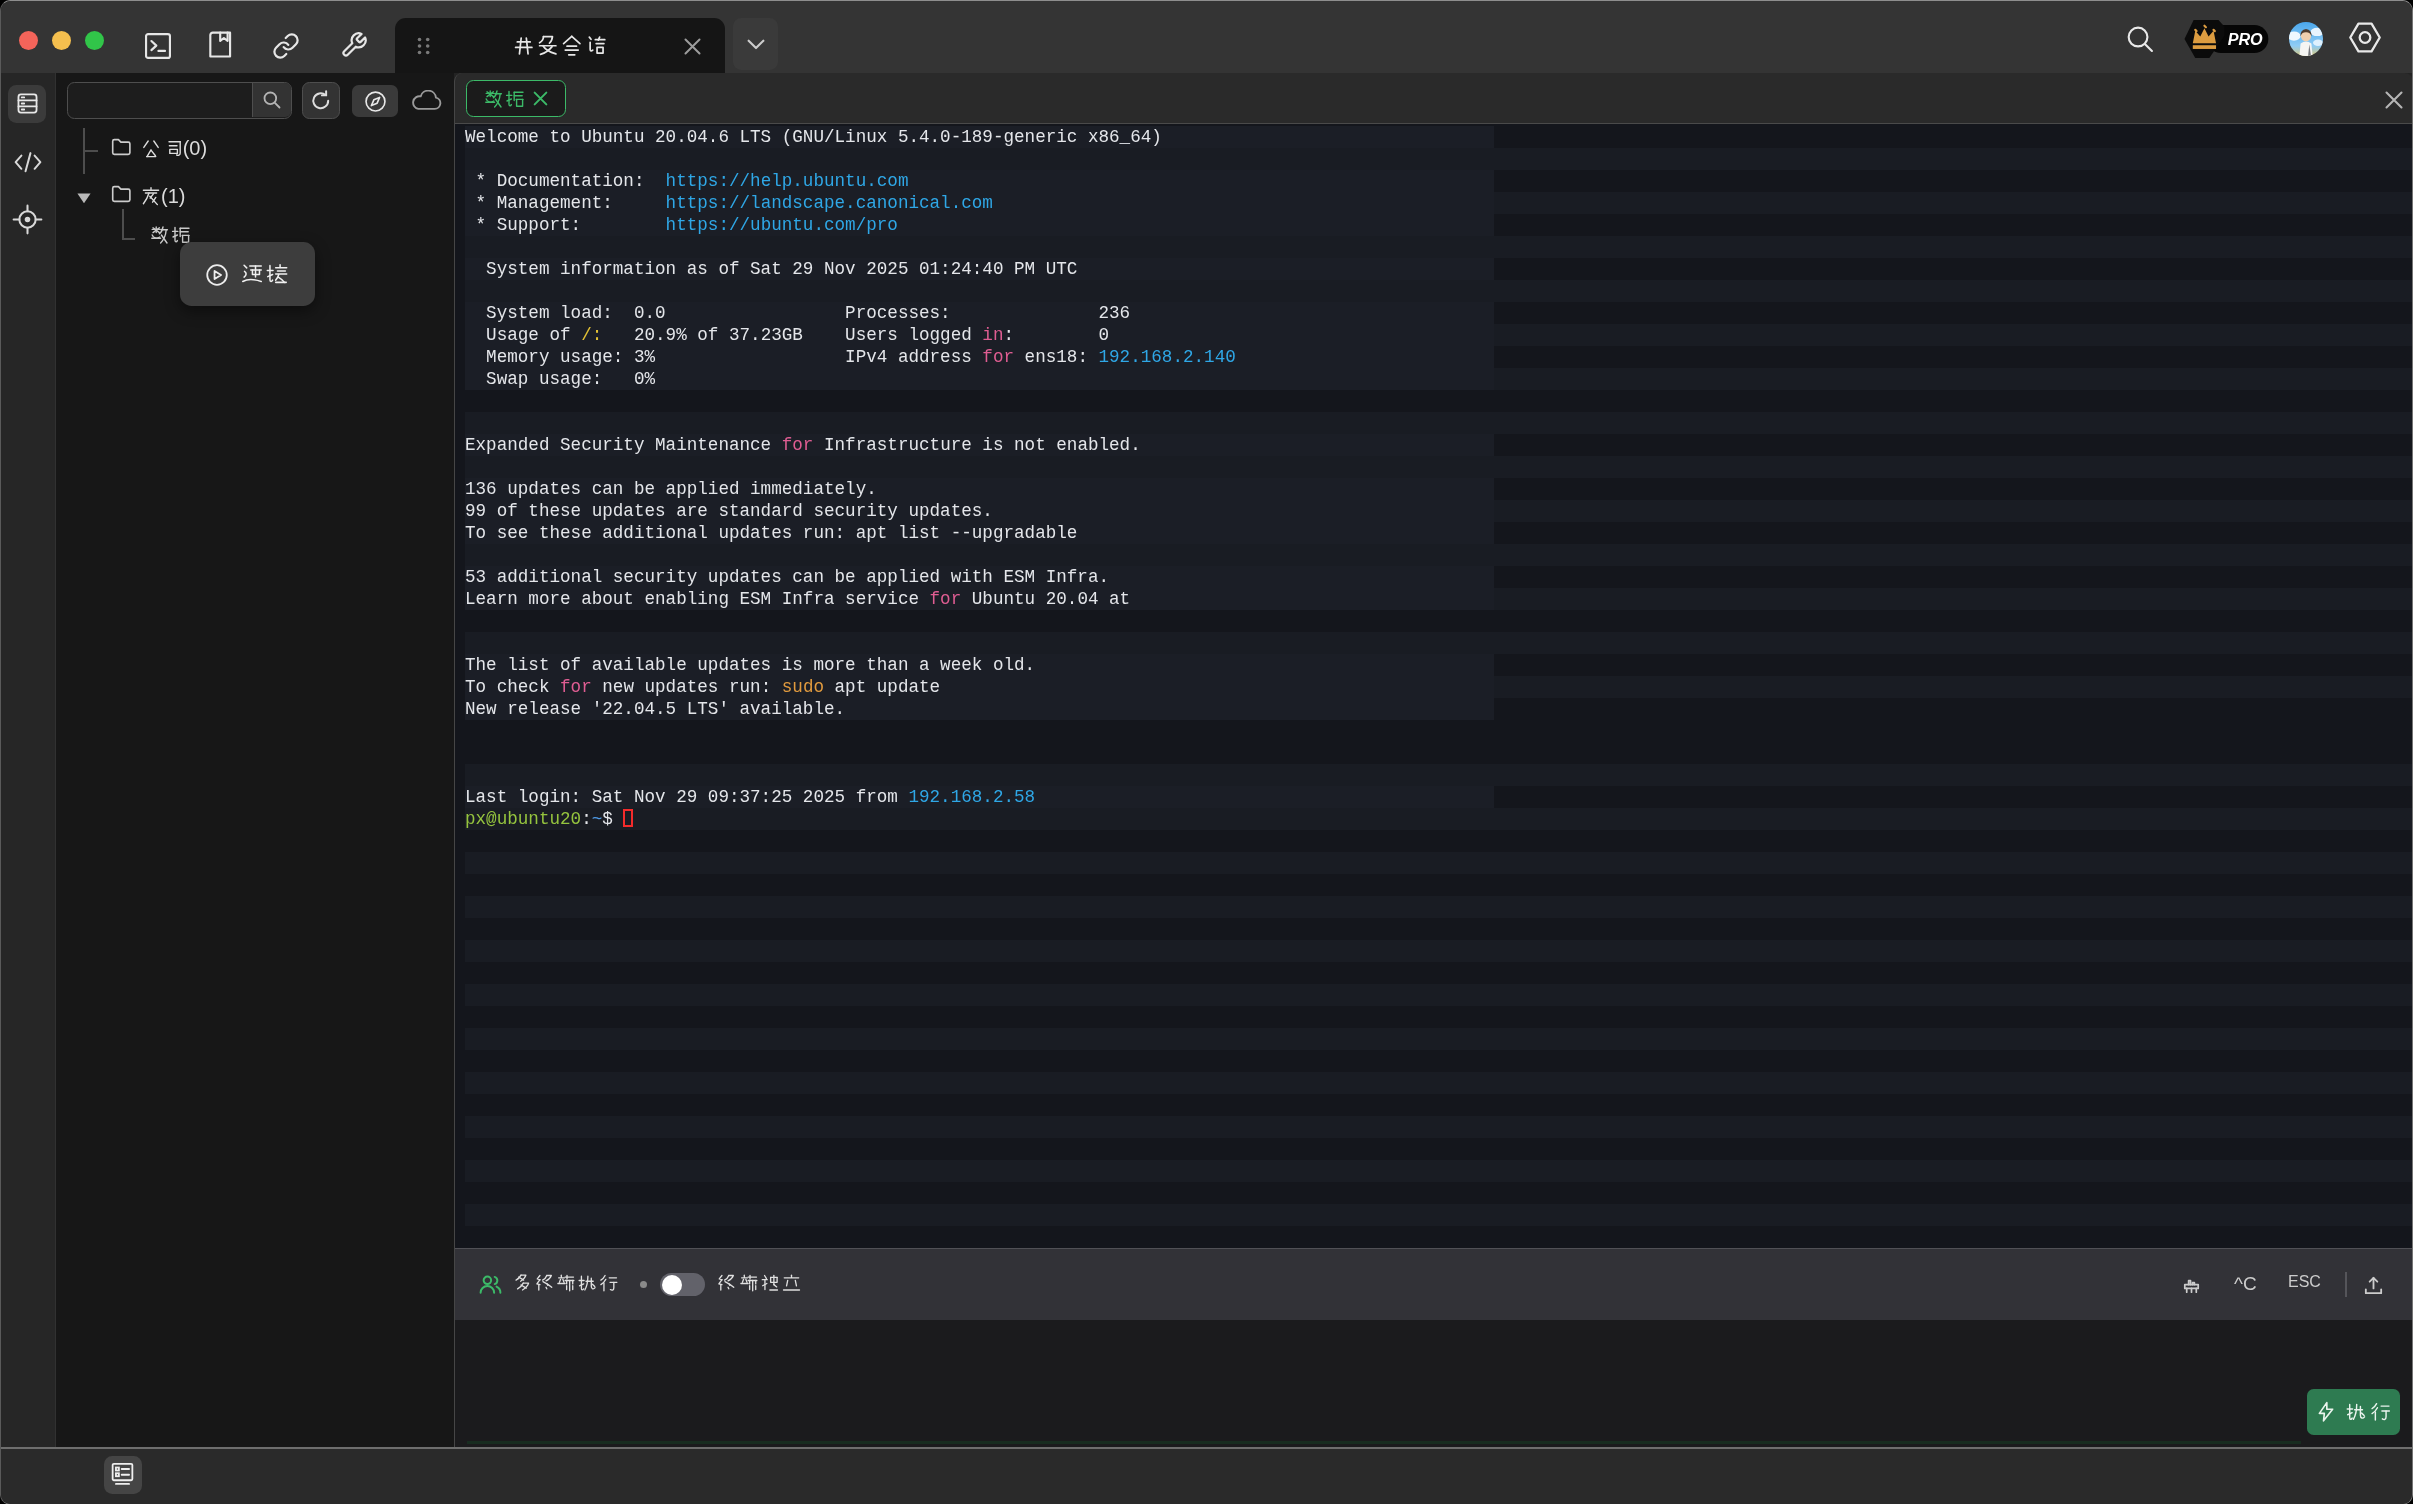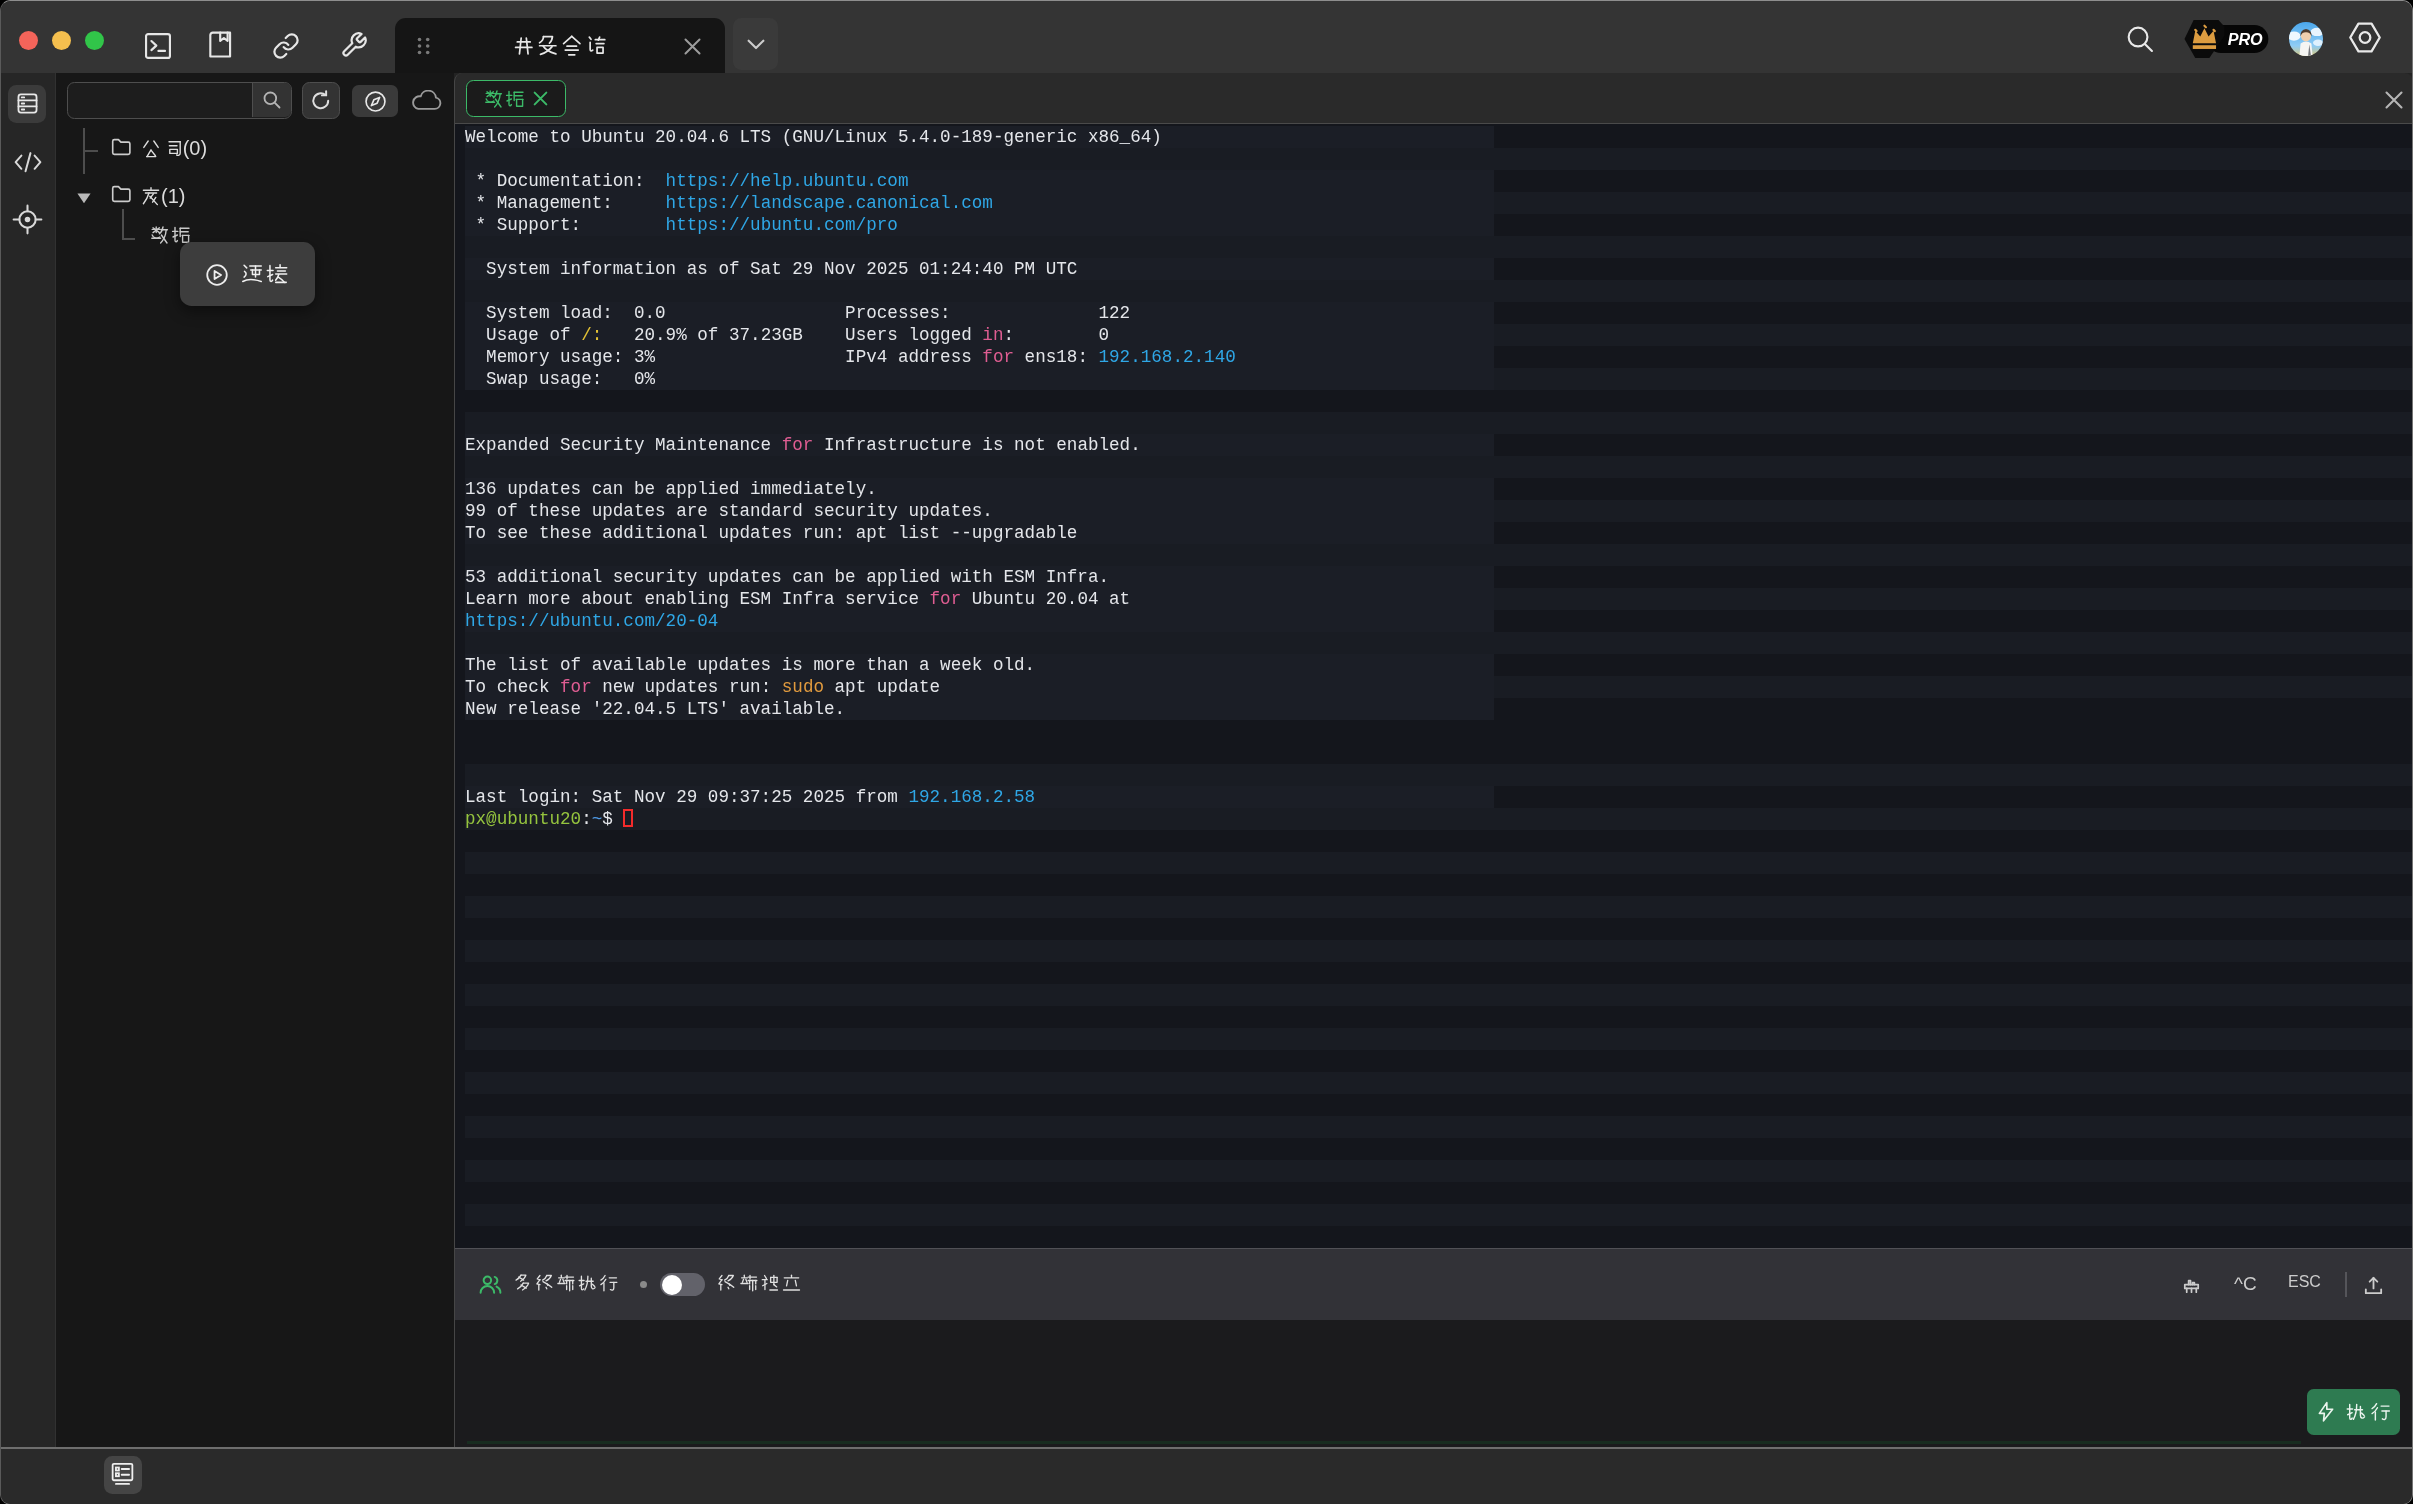--- a/index.html
+++ b/index.html
@@ -440,35 +440,34 @@
     </div>
     <div id="termbody">
         <div class="trow" style="top:1.7px;background:linear-gradient(90deg,#14161c 0,#14161c 10px,#1b1e26 10px,#1b1e26 1039px,#14161c 1039px,#14161c 100%)">Welcome to Ubuntu 20.04.6 LTS (GNU/Linux 5.4.0-189-generic x86_64)</div>
         <div class="trow" style="top:24px;background:linear-gradient(90deg,#14161c 0,#14161c 10px,#191c23 10px,#191c23 100%)"></div>
         <div class="trow" style="top:46px;background:linear-gradient(90deg,#14161c 0,#14161c 10px,#1b1e26 10px,#1b1e26 1039px,#14161c 1039px,#14161c 100%)"> * Documentation:  <span class="b">https://help.ubuntu.com</span></div>
         <div class="trow" style="top:90px;background:linear-gradient(90deg,#14161c 0,#14161c 10px,#1b1e26 10px,#1b1e26 1039px,#14161c 1039px,#14161c 100%)"> * Support:        <span class="b">https://ubuntu.com/pro</span></div>
         <div class="trow" style="top:68px;background:linear-gradient(90deg,#14161c 0,#14161c 10px,#1b1e26 10px,#1b1e26 1039px,#191c23 1039px,#191c23 100%)"> * Management:     <span class="b">https://landscape.canonical.com</span></div>
         <div class="trow" style="top:112px;background:linear-gradient(90deg,#14161c 0,#14161c 10px,#191c23 10px,#191c23 100%)"></div>
         <div class="trow" style="top:134px;background:linear-gradient(90deg,#14161c 0,#14161c 10px,#1b1e26 10px,#1b1e26 1039px,#14161c 1039px,#14161c 100%)">  System information as of Sat 29 Nov 2025 01:24:40 PM UTC</div>
         <div class="trow" style="top:156px;background:linear-gradient(90deg,#14161c 0,#14161c 10px,#191c23 10px,#191c23 100%)"></div>
-        <div class="trow" style="top:178px;background:linear-gradient(90deg,#14161c 0,#14161c 10px,#1b1e26 10px,#1b1e26 1039px,#14161c 1039px,#14161c 100%)">  System load:  0.0                 Processes:              122</div>
+        <div class="trow" style="top:178px;background:linear-gradient(90deg,#14161c 0,#14161c 10px,#1b1e26 10px,#1b1e26 1039px,#14161c 1039px,#14161c 100%)">  System load:  0.0                 Processes:              236</div>
         <div class="trow" style="top:200px;background:linear-gradient(90deg,#14161c 0,#14161c 10px,#1b1e26 10px,#1b1e26 1039px,#191c23 1039px,#191c23 100%)">  Usage of <span class="y">/:</span>   20.9% of 37.23GB    Users logged <span class="p">in</span>:        0</div>
         <div class="trow" style="top:222px;background:linear-gradient(90deg,#14161c 0,#14161c 10px,#1b1e26 10px,#1b1e26 1039px,#14161c 1039px,#14161c 100%)">  Memory usage: 3%                  IPv4 address <span class="p">for</span> ens18: <span class="b">192.168.2.140</span></div>
         <div class="trow" style="top:244px;background:linear-gradient(90deg,#14161c 0,#14161c 10px,#1b1e26 10px,#1b1e26 1039px,#191c23 1039px,#191c23 100%)">  Swap usage:   0%</div>
         <div class="trow" style="top:266px;background:linear-gradient(90deg,#14161c 0,#14161c 10px,#14161c 10px,#14161c 100%)"></div>
         <div class="trow" style="top:288px;background:linear-gradient(90deg,#14161c 0,#14161c 10px,#191c23 10px,#191c23 100%)"></div>
         <div class="trow" style="top:310px;background:linear-gradient(90deg,#14161c 0,#14161c 10px,#1b1e26 10px,#1b1e26 1039px,#14161c 1039px,#14161c 100%)">Expanded Security Maintenance <span class="p">for</span> Infrastructure is not enabled.</div>
         <div class="trow" style="top:332px;background:linear-gradient(90deg,#14161c 0,#14161c 10px,#191c23 10px,#191c23 100%)"></div>
         <div class="trow" style="top:354px;background:linear-gradient(90deg,#14161c 0,#14161c 10px,#1b1e26 10px,#1b1e26 1039px,#14161c 1039px,#14161c 100%)">136 updates can be applied immediately.</div>
         <div class="trow" style="top:376px;background:linear-gradient(90deg,#14161c 0,#14161c 10px,#1b1e26 10px,#1b1e26 1039px,#191c23 1039px,#191c23 100%)">99 of these updates are standard security updates.</div>
         <div class="trow" style="top:398px;background:linear-gradient(90deg,#14161c 0,#14161c 10px,#1b1e26 10px,#1b1e26 1039px,#14161c 1039px,#14161c 100%)">To see these additional updates run: apt list --upgradable</div>
         <div class="trow" style="top:420px;background:linear-gradient(90deg,#14161c 0,#14161c 10px,#191c23 10px,#191c23 100%)"></div>
         <div class="trow" style="top:442px;background:linear-gradient(90deg,#14161c 0,#14161c 10px,#1b1e26 10px,#1b1e26 1039px,#14161c 1039px,#14161c 100%)">53 additional security updates can be applied with ESM Infra.</div>
         <div class="trow" style="top:464px;background:linear-gradient(90deg,#14161c 0,#14161c 10px,#1b1e26 10px,#1b1e26 1039px,#191c23 1039px,#191c23 100%)">Learn more about enabling ESM Infra service <span class="p">for</span> Ubuntu 20.04 at</div>
-        <div class="trow" style="top:486px;background:linear-gradient(90deg,#14161c 0,#14161c 10px,#1b1e26 10px,#1b1e26 1039px,#14161c 1039px,#14161c 100%)"><span class="b">https://ubuntu.com/20-04</span></div>
         <div class="trow" style="top:508px;background:linear-gradient(90deg,#14161c 0,#14161c 10px,#191c23 10px,#191c23 100%)"></div>
         <div class="trow" style="top:552px;background:linear-gradient(90deg,#14161c 0,#14161c 10px,#1b1e26 10px,#1b1e26 1039px,#191c23 1039px,#191c23 100%)">To check <span class="p">for</span> new updates run: <span class="o">sudo</span> apt update</div>
         <div class="trow" style="top:530px;background:linear-gradient(90deg,#14161c 0,#14161c 10px,#1b1e26 10px,#1b1e26 1039px,#14161c 1039px,#14161c 100%)">The list of available updates is more than a week old.</div>
         <div class="trow" style="top:574px;background:linear-gradient(90deg,#14161c 0,#14161c 10px,#1b1e26 10px,#1b1e26 1039px,#14161c 1039px,#14161c 100%)">New release '22.04.5 LTS' available.</div>
         <div class="trow" style="top:618px;background:linear-gradient(90deg,#14161c 0,#14161c 10px,#14161c 10px,#14161c 100%)"></div>
         <div class="trow" style="top:640px;background:linear-gradient(90deg,#14161c 0,#14161c 10px,#191c23 10px,#191c23 100%)"></div>
         <div class="trow" style="top:662px;background:linear-gradient(90deg,#14161c 0,#14161c 10px,#1b1e26 10px,#1b1e26 1039px,#14161c 1039px,#14161c 100%)">Last login: Sat Nov 29 09:37:25 2025 from <span class="b">192.168.2.58</span></div>
         <div class="trow" style="top:684px;background:linear-gradient(90deg,#14161c 0,#14161c 10px,#191c23 10px,#191c23 100%)"><span class="g">px@ubuntu20</span>:<span class="t">~</span>$ <span class="cursor"></span></div>
         <div class="trow" style="top:706px;background:linear-gradient(90deg,#14161c 0,#14161c 10px,#14161c 10px,#14161c 100%)"></div>
         <div class="trow" style="top:728px;background:linear-gradient(90deg,#14161c 0,#14161c 10px,#191c23 10px,#191c23 100%)"></div>

